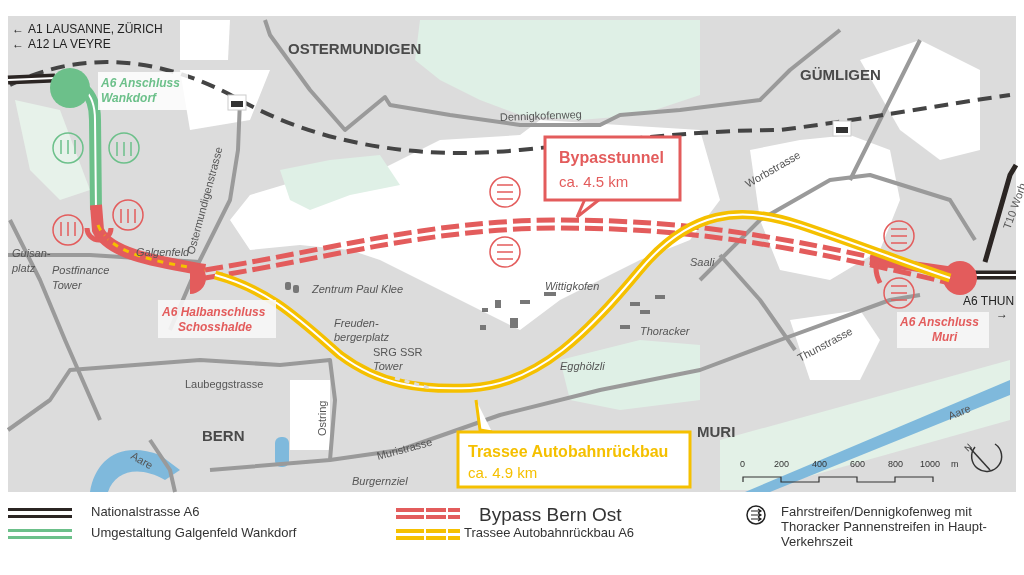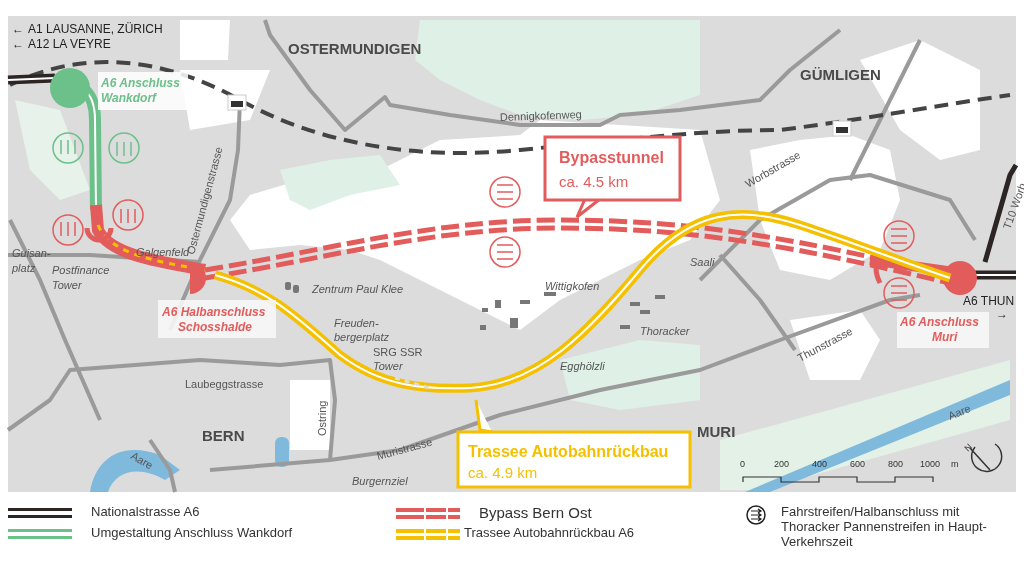--- a/index.html
+++ b/index.html
@@ -230,36 +230,36 @@
 
 <div style="position:absolute;left:0;top:496px;width:1024px;height:79px;background:#fff;">
   <div style="position:absolute;left:8px;top:10px;">
     <span style="position:absolute;left:0;top:2px;width:64px;height:3px;background:#2b2523;"></span>
     <span style="position:absolute;left:0;top:9px;width:64px;height:3px;background:#2b2523;"></span>
     <span class="legend-t" style="position:absolute;left:83px;top:-2px;white-space:nowrap;font-size:13px;color:#333;">Nationalstrasse A6</span>
   </div>
   <div style="position:absolute;left:8px;top:31px;">
     <span style="position:absolute;left:0;top:2px;width:64px;height:3px;background:#6cc08a;"></span>
     <span style="position:absolute;left:0;top:9px;width:64px;height:3px;background:#6cc08a;"></span>
-    <span style="position:absolute;left:83px;top:-2px;white-space:nowrap;font-size:13px;color:#333;">Umgestaltung Anschluss Wankdorf</span>
+    <span style="position:absolute;left:83px;top:-2px;white-space:nowrap;font-size:13px;color:#333;">Umgestaltung Galgenfeld Wankdorf</span>
   </div>
   <div style="position:absolute;left:396px;top:10px;">
     <span style="position:absolute;left:0;top:2px;width:64px;height:4px;background:repeating-linear-gradient(90deg,#e35c5c 0 28px,#fff 28px 30px,#e35c5c 30px 50px,#fff 50px 52px);"></span>
     <span style="position:absolute;left:0;top:9px;width:64px;height:4px;background:repeating-linear-gradient(90deg,#e35c5c 0 28px,#fff 28px 30px,#e35c5c 30px 50px,#fff 50px 52px);"></span>
-    <span style="position:absolute;left:83px;top:-2px;white-space:nowrap;font-size:15px;color:#333;">Bypass Bern Ost</span>
+    <span style="position:absolute;left:83px;top:-2px;white-space:nowrap;font-size:19px;color:#333;">Bypass Bern Ost</span>
   </div>
   <div style="position:absolute;left:396px;top:31px;">
     <span style="position:absolute;left:0;top:2px;width:64px;height:4px;background:repeating-linear-gradient(90deg,#f5c000 0 28px,#fff 28px 30px,#f5c000 30px 50px,#fff 50px 52px);"></span>
     <span style="position:absolute;left:0;top:9px;width:64px;height:4px;background:repeating-linear-gradient(90deg,#f5c000 0 28px,#fff 28px 30px,#f5c000 30px 50px,#fff 50px 52px);"></span>
     <span style="position:absolute;left:68px;top:-2px;white-space:nowrap;font-size:13px;color:#333;">Trassee Autobahnrückbau A6</span>
   </div>
   <div style="position:absolute;left:745px;top:8px;">
     <svg width="22" height="22" style="position:absolute;left:0;top:0;">
       <circle cx="11" cy="11" r="9" fill="none" stroke="#222" stroke-width="1.5"></circle>
       <path d="M6,7 h10 M6,11 h10 M6,15 h10 M13,5 l3,2 l-3,2 M13,9 l3,2 l-3,2 M13,13 l3,2 l-3,2" stroke="#222" stroke-width="1.2" fill="none"></path>
     </svg>
     <div style="position:absolute;left:36px;top:0;font-size:13px;color:#333;line-height:15px;white-space:nowrap;">
-      <div>Fahrstreifen/Halbanschluss mit</div>
+      <div>Fahrstreifen/Dennigkofenweg mit</div>
       <div>Thoracker Pannenstreifen in Haupt-</div>
       <div>Verkehrszeit</div>
     </div>
   </div>
 </div>
 
 </body></html>

